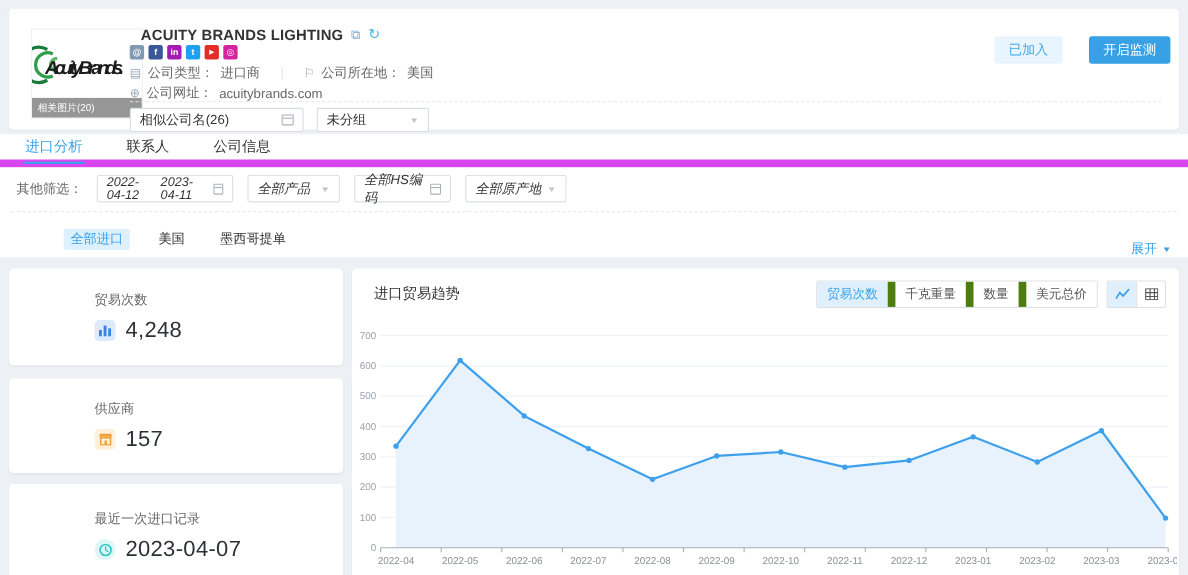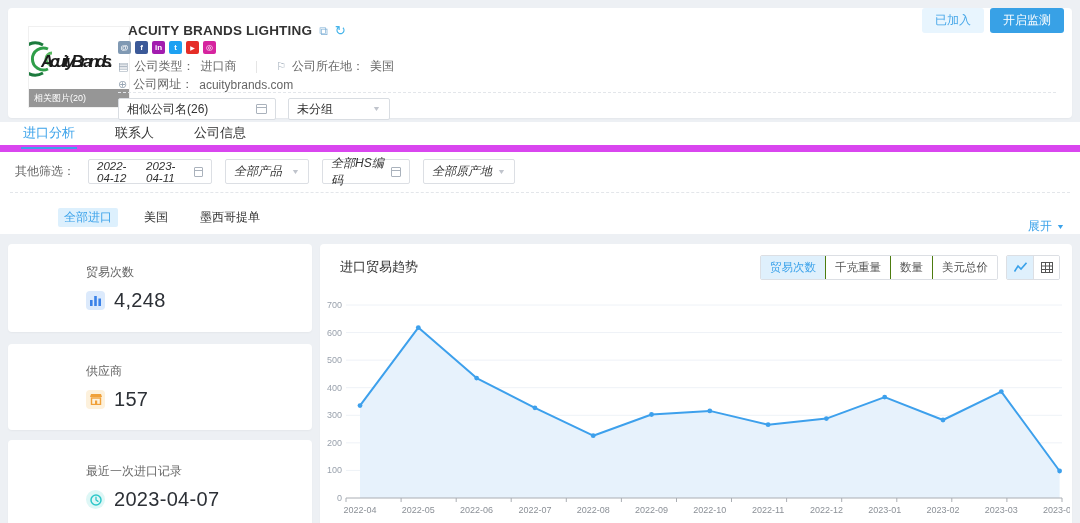--- a/index.html
+++ b/index.html
@@ -22,21 +22,21 @@
   .meta-sep { color:#ddd; margin:0 8px; }
   .site-row { position:absolute; left:110px; top:68px; display:flex; align-items:center; gap:6px; color:#666; }
   .hdr-divider { position:absolute; left:110px; right:16px; top:84px; border-top:1px dashed #e3e6ea; }
   .hdr-controls { position:absolute; left:110px; top:90px; display:flex; gap:12px; }
   .ctrl-box { height:22px; border:1px solid #d9dde2; border-radius:2px; display:flex; align-items:center; padding:0 8px; color:#333; background:#fff; cursor:pointer; }
   .ctrl-box.similar { width:158px; justify-content:space-between; }
   .ctrl-box.group { width:102px; justify-content:space-between; color:#333; }
   .cal-ic { width:11px; height:10px; border:1px solid #aab2bc; border-radius:1px; position:relative; }
   .cal-ic::before { content:""; position:absolute; left:0; right:0; top:2px; border-top:1px solid #aab2bc; }
   .chev { color:#c0c4cc; font-size:9px; transform:scaleY(.8); }
-  .hdr-btns { position:absolute; right:8px; top:0; display:flex; gap:6px;align-items:center; }
+  .hdr-btns { position:absolute; right:8px; top:25px; display:flex; gap:24px;align-items:center; }
   .btn { height:25px; border-radius:3px; font-size:12px; display:flex; align-items:center; padding:0 13px; cursor:pointer; }
   .btn.ghost { background:#e8f5fe; color:#45a6e8; }
   .btn.primary { background:#38a1e6; color:#fff; }
 
   
   #tabs-card { position:absolute; left:0; top:122px; width:1080px; height:112px; background:#fff; }
   .tabs-row { position:absolute; left:0; right:0; top:0; height:30px; border-bottom:7px solid #d946ef; display:flex; align-items:center; padding-left:23px; gap:40px; }
   .tab { font-size:13px; color:#333; height:30px; line-height:28px; cursor:pointer; position:relative; }
   .tab.active { color:#3ba2ea; }
   .tab.active::after { content:""; position:absolute; left:-2px; right:-2px; bottom:0; height:2px; background:#3ba2ea; }
@@ -67,21 +67,21 @@
   .stat-ic.blue { background:#dceafc; }
   .stat-ic.orange { background:#fdf1dc; }
   .stat-ic.teal { background:#def7f6; border-radius:50%; }
   .stat-value { font-size:20px; color:#2c3036; letter-spacing:.3px; }
 
   
   #chart-card { left:320px; top:244px; width:752px; height:290px; }
   .chart-title { position:absolute; left:20px; top:14px; font-size:13px; color:#333; }
   .chart-controls { position:absolute; right:12px; top:11px; display:flex; align-items:center; gap:8px; }
   .seg-group { display:flex; border:1px solid #dcdfe4; border-radius:2px; overflow:hidden; }
-  .seg { padding:4px 9px; font-size:11.5px; color:#555; background:#fff; cursor:pointer; border-left:1px solid #4d7c0f; white-space:nowrap; }
+  .seg { padding:4px 9px; font-size:11.5px; color:#555; background:#fff; cursor:pointer; border-left:7px solid #4d7c0f; white-space:nowrap; }
   .seg:first-child { border-left:none; }
   .seg.active { background:#dff0fc; color:#3ba2ea; }
   .view-toggle { display:flex; border:1px solid #dcdfe4; border-radius:2px; overflow:hidden; }
   .vt-btn { width:26px; height:23px; display:flex; align-items:center; justify-content:center; background:#fff; cursor:pointer; border-left:1px solid #dcdfe4; }
   .vt-btn:first-child { border-left:none; }
   .vt-btn.active { background:#dff0fc; }
   #trend-chart { position:absolute; left:6px; top:42px; }
 </style>
 </head>
 <body>

